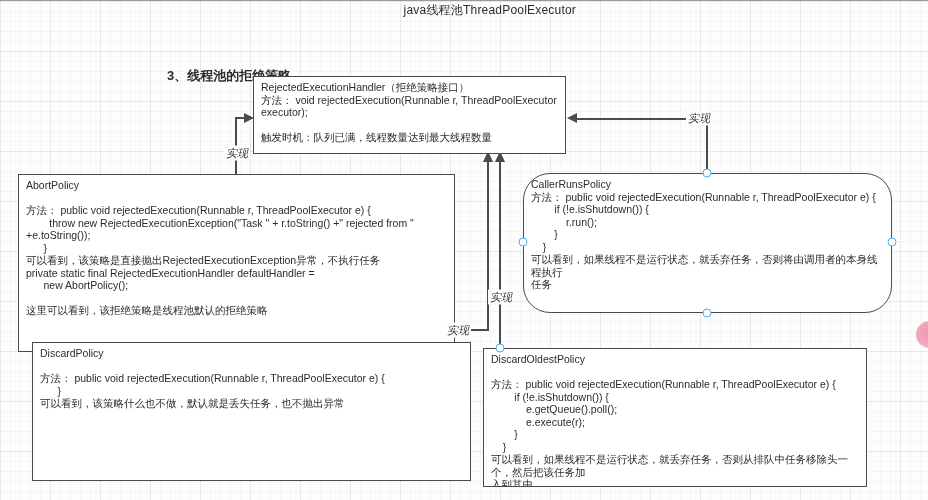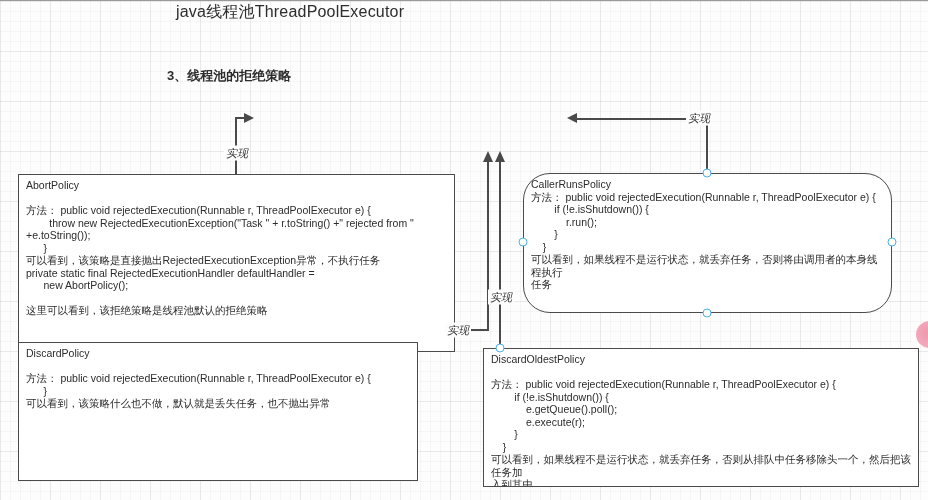--- a/index.html
+++ b/index.html
@@ -14,41 +14,41 @@
     background-color:#fdfdfd;
     background-image:
       linear-gradient(to right, rgba(120,120,140,0.10) 1px, transparent 1px),
       linear-gradient(to bottom, rgba(120,120,140,0.10) 1px, transparent 1px),
       linear-gradient(to right, rgba(150,150,165,0.07) 1px, transparent 1px),
       linear-gradient(to bottom, rgba(150,150,165,0.07) 1px, transparent 1px);
     background-size:50px 50px,50px 50px,10px 10px,10px 10px;
   }
   .doc-title{
     position:absolute;left:176px;top:1px;width:400px;
-    text-align:left;font-size:16px;font-weight:500;color:#2d2d2d;
+    text-align:right;font-size:12px;font-weight:500;color:#2d2d2d;
     letter-spacing:0.2px;
   }
   .section-heading{
     position:absolute;left:167px;top:38px;
     font-size:13px;font-weight:700;color:#2d2d2d;margin-top:28px;
   }
   .node{
     position:absolute;box-sizing:border-box;
     background:#fff;border:1.6px solid #4a4a4a;
     overflow:hidden;
   }
   .node-body{
     padding:4px 7px;white-space:pre-wrap;
     font-size:10.5px;line-height:12.5px;color:#2b2b2b;
   }
   .node-handler{left:253px;top:75px;width:313px;height:78px;}
   .node-abort{left:18px;top:173px;width:437px;height:178px;}
   .node-caller{left:523px;top:172px;width:369px;height:140px;border-radius:27px;}
-  .node-discard{left:18px;top:341px;width:400px;height:139px;}
-  .node-oldest{left:483px;top:347px;width:436px;height:139px;}
+  .node-discard{left:32px;top:341px;width:439px;height:139px;}
+  .node-oldest{left:483px;top:347px;width:384px;height:139px;}
   .seg{position:absolute;background:#4a4a4a;}
   .arrow{position:absolute;width:0;height:0;}
   .arrow-right{border-top:5px solid transparent;border-bottom:5px solid transparent;border-left:10px solid #4a4a4a;}
   .arrow-left{border-top:5px solid transparent;border-bottom:5px solid transparent;border-right:10px solid #4a4a4a;}
   .arrow-up{border-left:5px solid transparent;border-right:5px solid transparent;border-bottom:11px solid #4a4a4a;}
   .edge-label{
     position:absolute;transform:translate(-50%,-50%);
     background:#fdfdfd;padding:0 2px;
     font-size:11px;color:#333;white-space:nowrap;z-index:6;font-style:italic;
   }
@@ -80,20 +80,27 @@
   <div class="arrow arrow-left" style="left:567px;top:112px;"></div>
 
   <div class="seg" style="left:499px;top:160px;width:2px;height:187px;"></div>
   <div class="arrow arrow-up" style="left:495px;top:150px;"></div>
 
   <div class="seg" style="left:487px;top:160px;width:2px;height:169px;"></div>
   <div class="seg" style="left:236px;top:328px;width:253px;height:2px;"></div>
   <div class="seg" style="left:236px;top:328px;width:2px;height:13px;"></div>
   <div class="arrow arrow-up" style="left:483px;top:150px;"></div>
 
+  <div class="node node-handler">
+    <div class="node-body">RejectedExecutionHandler（拒绝策略接口）
+方法： void rejectedExecution(Runnable r, ThreadPoolExecutor
+executor);
+
+触发时机：队列已满，线程数量达到最大线程数量</div>
+  </div>
 
   <div class="node node-abort">
     <div class="node-body">AbortPolicy
 
 方法： public void rejectedExecution(Runnable r, ThreadPoolExecutor e) {
         throw new RejectedExecutionException("Task " + r.toString() +" rejected from "
 +e.toString());
       }
 可以看到，该策略是直接抛出RejectedExecutionException异常，不执行任务
 private static final RejectedExecutionHandler defaultHandler =

